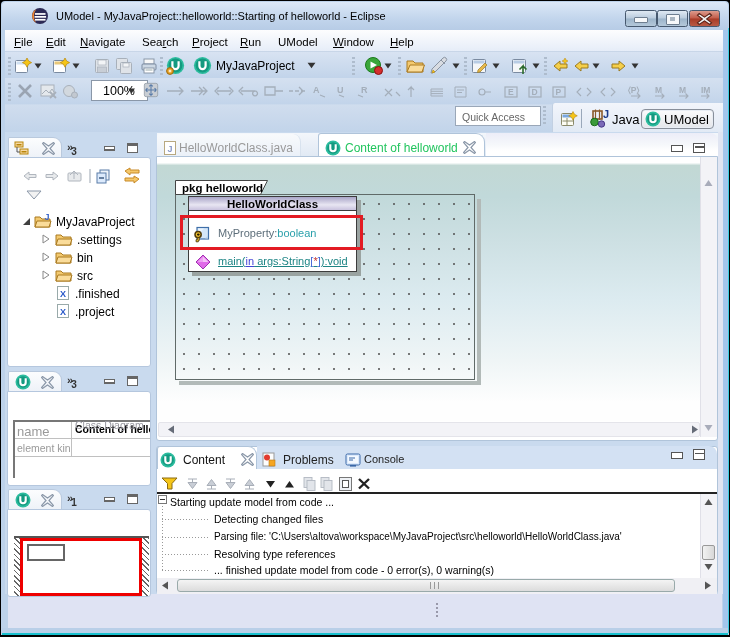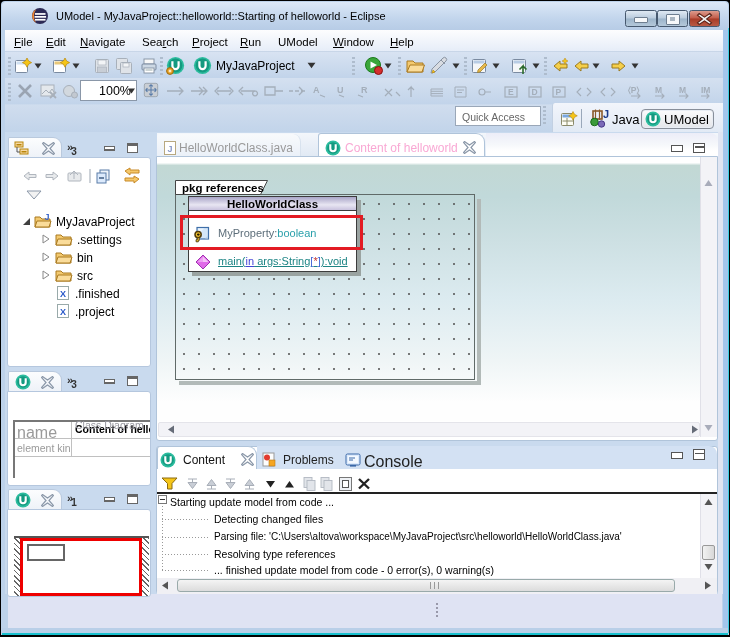--- a/index.html
+++ b/index.html
@@ -200,21 +200,21 @@
   </svg>
   <svg class="abs" style="left:40px;top:83px" width="17" height="16" viewBox="0 0 17 16">
     <rect x="1" y="2" width="13" height="11" fill="#e4e8ec" stroke="#a8b0ba"></rect>
     <path d="M2 11 l4 -4 3 3 3 -4 2 3" fill="none" stroke="#a8b0ba"></path>
     <path d="M10 9 L16 15 M16 9 L10 15" stroke="#a8b0ba" stroke-width="1.8"></path>
   </svg>
   <svg class="abs" style="left:62px;top:83px" width="17" height="16" viewBox="0 0 17 16">
     <circle cx="7" cy="8" r="5.5" fill="#d2d8de" stroke="#a8b0ba"></circle>
     <circle cx="12.5" cy="12" r="3" fill="#c2c8d0" stroke="#a8b0ba"></circle>
   </svg>
-  <div class="abs" style="left:80px;top:80px;width:57px;height:21px;background:#fff;border:1px solid #8a97a8;font-size:12.5px;color:#000;padding:3px 0 0 18px">100%</div>
+  <div class="abs" style="left:91px;top:80px;width:57px;height:21px;background:#fff;border:1px solid #8a97a8;font-size:12.5px;color:#000;padding:3px 0 0 11px">100%</div>
   <svg class="abs" style="left:127px;top:88px" width="9" height="6" viewBox="0 0 8 6">
     <path d="M0.5 0.5 h7 L4 5.5 Z" fill="#333"></path>
   </svg>
   <svg class="abs" style="left:143px;top:82px" width="16" height="16" viewBox="0 0 18 18">
     <rect x="1.5" y="1.5" width="15" height="15" rx="2" fill="#c9ced4" stroke="#9aa2ac"></rect>
     <path d="M9 3 L9 15 M3 9 L15 9 M9 3 L7 5 M9 3 L11 5 M9 15 L7 13 M9 15 L11 13 M3 9 L5 7 M3 9 L5 11 M15 9 L13 7 M15 9 L13 11" stroke="#5a7ca8" stroke-width="1.2" fill="none"></path>
   </svg>
 
   <svg class="abs" style="left:165px;top:83px" width="548" height="16" viewBox="0 0 548 16">
     <g stroke="#a4aeba" fill="none" stroke-width="1.3">
@@ -387,21 +387,21 @@
   </svg>
   <div class="abs chevr" style="left:67px;top:374px">»<span style="font-size:10px;letter-spacing:0;vertical-align:-4px">3</span></div>
   <div class="abs" style="left:104px;top:379px;width:11px;height:5px;border:1px solid #666;border-bottom-width:2px;background:#fff"></div>
   <div class="abs" style="left:127px;top:376px;width:11px;height:10px;border:1px solid #666;border-top:3px solid #666;background:#fff"></div>
   <div class="abs" style="left:7px;top:391px;width:144px;height:95px;background:#fff;border:1px solid #b5c7de;border-radius:0 3px 3px 3px"></div>
 
   <div class="abs" style="left:13px;top:420px;width:137px;height:58px;border-left:2px solid #777;border-top:2px solid #777;background:#fff"></div>
   <div class="abs" style="left:15px;top:422px;width:135px;height:17px;border-bottom:1px solid #c0c0c0"></div>
   <div class="abs" style="left:15px;top:440px;width:135px;height:17px;border-bottom:1px solid #c0c0c0"></div>
   <div class="abs" style="left:71px;top:422px;width:1px;height:35px;background:#c0c0c0"></div>
-  <div class="abs" style="left:17px;top:424px;color:#9a9a9a;font-size:16px">name</div>
+  <div class="abs" style="left:17px;top:424px;color:#9a9a9a;font-size:13px">name</div>
   <div class="abs" style="left:75px;top:423px;width:75px;overflow:hidden;font-size:10.5px;font-weight:bold;white-space:nowrap">Content of hellow</div>
   <div class="abs" style="left:17px;top:442px;color:#9a9a9a;width:53px;overflow:hidden;font-size:10.5px;white-space:nowrap">element kind</div>
   <div class="abs" style="left:75px;top:419px;color:#97979f;font-size:10.5px">Class Diagram</div>
 
   <div class="vtab-sel" style="left:8px;top:489px;width:54px"></div>
   <svg class="abs" style="left:15px;top:492px" width="16" height="16" viewBox="0 0 16 16">
     <circle cx="8" cy="8" r="7.5" fill="#2cbc9e"></circle>
     <circle cx="8" cy="8" r="5.8" fill="#149a80"></circle>
     <path d="M5.3 4.2 v4.4 a2.7 2.7 0 0 0 5.4 0 v-4.4" fill="none" stroke="#fff" stroke-width="2.1"></path>
   </svg>
@@ -424,21 +424,21 @@
     <text x="6" y="10.5" font-size="9" font-weight="bold" fill="#8898c8" text-anchor="middle" font-family="Liberation Sans">J</text>
   </svg>
   <div class="abs" style="left:179px;top:141px;font-size:12px;color:#9a9a9a;white-space:nowrap">HelloWorldClass.java</div>
 
   <div class="abs" style="left:318px;top:133px;width:167px;height:24px;background:#fff;border:1px solid #b0c4da;border-bottom:none;border-radius:3px 9px 0 0"></div>
   <svg class="abs" style="left:325px;top:140px" width="16" height="16" viewBox="0 0 16 16">
     <circle cx="8" cy="8" r="7.5" fill="#2cbc9e"></circle>
     <circle cx="8" cy="8" r="5.8" fill="#149a80"></circle>
     <path d="M5.3 4.2 v4.4 a2.7 2.7 0 0 0 5.4 0 v-4.4" fill="none" stroke="#fff" stroke-width="2.1"></path>
   </svg>
-  <div class="abs" style="left:345px;top:141px;font-size:12px;color:#f9a8d4;white-space:nowrap">Content of helloworld</div>
+  <div class="abs" style="left:345px;top:141px;font-size:12px;color:#22c55e;white-space:nowrap">Content of helloworld</div>
   <svg class="abs" style="left:463px;top:141px" width="13" height="13" viewBox="0 0 13 13">
     <path d="M1.5 0.5 L6.5 4 L11.5 0.5 L12.5 1.5 L8 6.5 L12.5 11.5 L11.5 12.5 L6.5 9 L1.5 12.5 L0.5 11.5 L5 6.5 L0.5 1.5 Z" fill="none" stroke="#8a97a8" stroke-width="1.2"></path>
   </svg>
 
   <div class="abs" style="left:486px;top:133px;width:232px;height:24px;background:linear-gradient(#ecedf8 0%,#f6f8fb 50%,#ffffff 75%);border-radius:0 8px 0 0"></div>
   <div class="abs" style="left:671px;top:145px;width:12px;height:7px;border:1.5px solid #555;background:#fff"></div>
   <div class="abs" style="left:693px;top:143px;width:12px;height:10px;border:1.5px solid #555;background:#fff"></div>
   <div class="abs" style="left:694.5px;top:146px;width:9px;height:1.5px;background:#555"></div>
 
   <div class="abs" style="left:156px;top:156px;width:562px;height:285px;background:#fff;border:1px solid #b0c4da;border-radius:0 0 3px 3px"></div>
@@ -449,21 +449,21 @@
   <div class="abs" style="left:179px;top:381px;width:302px;height:4px;background:#b2bab8"></div>
 
   <div class="abs" style="left:175px;top:194px;width:300px;height:186px;border:1px solid #606a68;"></div>
   <div class="abs" style="left:176px;top:195px;width:298px;height:184px;
        background-image:radial-gradient(circle at 1px 1px,#565656 0.6px,transparent 1.1px);
        background-size:15px 15px;background-position:7px 8px;"></div>
 
   <svg class="abs" style="left:175px;top:180px" width="94" height="15" viewBox="0 0 94 15">
     <path d="M0.5 0.5 L92.5 0.5 L85.5 14.5 L0.5 14.5 Z" fill="#fff" stroke="#444"></path>
   </svg>
-  <div class="abs" style="left:182px;top:182px;font-size:11.5px;font-weight:bold;color:#000">pkg references</div>
+  <div class="abs" style="left:182px;top:182px;font-size:11.5px;font-weight:bold;color:#000">pkg helloworld</div>
 
   <div class="abs" style="left:192px;top:200px;width:169px;height:76px;background:#9aa3a1"></div>
 
   <div class="abs" style="left:188px;top:196px;width:169px;height:76px;border:1px solid #3c3c3c;background:#fff"></div>
   <div class="abs" style="left:189px;top:197px;width:167px;height:14px;background:linear-gradient(#a9a5c8,#e8e6f2 60%,#c9c2de);border-bottom:1px solid #3c3c3c"></div>
   <div class="abs" style="left:189px;top:198px;width:167px;text-align:center;font-size:11.5px;font-weight:bold;color:#000">HelloWorldClass</div>
 
   <div class="abs" style="left:180px;top:215px;width:183px;height:35px;border:3.5px solid #e31b23"></div>
 
   <svg class="abs" style="left:193px;top:226px" width="17" height="17" viewBox="0 0 17 17">
@@ -520,21 +520,21 @@
   </svg>
   <div class="abs" style="left:283px;top:453px;font-size:12px;color:#222">Problems</div>
 
   <svg class="abs" style="left:345px;top:452px" width="16" height="16" viewBox="0 0 16 16">
     <rect x="1" y="2" width="14" height="11" rx="1.5" fill="#dceafc" stroke="#3a68a8"></rect>
     <rect x="3" y="4" width="10" height="7" fill="#f4f9ff"></rect>
     <line x1="4" y1="6" x2="10" y2="6" stroke="#3a68a8"></line>
     <line x1="4" y1="8" x2="8" y2="8" stroke="#3a68a8"></line>
     <rect x="5" y="13" width="6" height="1.6" fill="#3a68a8"></rect>
   </svg>
-  <div class="abs" style="left:364px;top:453px;font-size:16px;color:#222">Console</div>
+  <div class="abs" style="left:364px;top:453px;font-size:11px;color:#222">Console</div>
 
   <div class="abs" style="left:671px;top:452px;width:12px;height:7px;border:1.5px solid #555;background:#fff"></div>
   <div class="abs" style="left:693px;top:449px;width:12px;height:11px;border:1.5px solid #555;background:#fff"></div>
   <div class="abs" style="left:694.5px;top:452.5px;width:9px;height:1.5px;background:#555"></div>
 
   <svg class="abs" style="left:161px;top:475px" width="212" height="18" viewBox="0 0 212 18">
     <path d="M1 3 L16 3 L11 8.5 L11 14 L6.5 14 L6.5 8.5 Z" fill="#f5c518" stroke="#8a6a10"></path>
     <g fill="#c9ced6" stroke="#a8aeb8" stroke-width="1">
       <path d="M27 4 h9 M31.5 4 v3 M27 7.5 h9 l-4.5 6 Z"></path>
       <path d="M46 14 h9 M50.5 14 v-3 M46 10.5 h9 l-4.5 -6 Z"></path>

